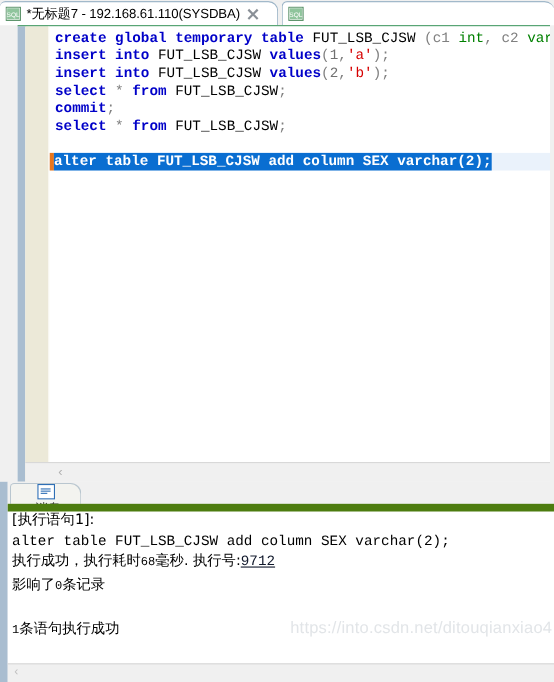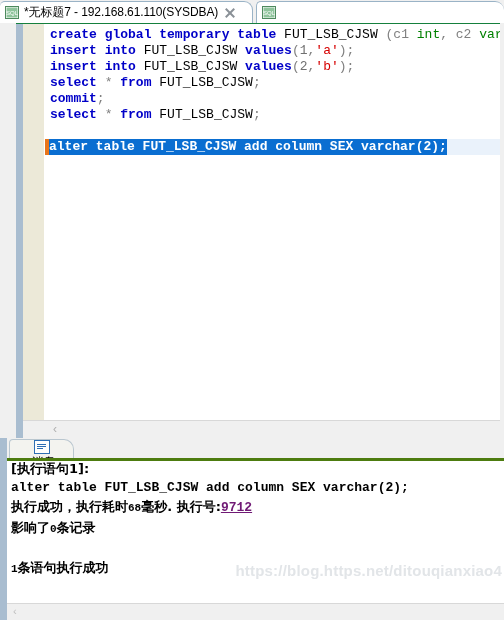--- a/index.html
+++ b/index.html
@@ -175,38 +175,37 @@
   }
   .msg-tab .micon i:nth-child(1){ top: 3px; width: 9px; }
   .msg-tab .micon i:nth-child(2){ top: 5px; width: 9px; }
   .msg-tab .micon i:nth-child(3){ top: 7px; width: 6px; }
   .msg-label { color: #000; font-size: 12px; }
 
   .msg-body {
     position: absolute; left: 7px; top: 20px;
     right: 0; bottom: 17px;
     background: #ffffff;
-    border-top: 3px solid #4d7c0f;
-    overflow: hidden;
-    font-weight: bold;
+    border-top: 7px solid #4d7c0f;
+    overflow: hidden;
   }
   .msg-lines {
     position: absolute; left: 4px; top: -2px;
     font-size: 13px;
     line-height: 19px;
     color: #000;
     white-space: pre;
   }
   .msg-lines .mono {
     font-family: "Liberation Mono", "DejaVu Sans Mono", monospace;
     font-size: 13px;
   }
   .msg-lines .cn { font-family: "DejaVu Sans", sans-serif; font-size: 13px; }
   .msg-lines .blank { height: 19px; }
-  .exeno { color: #701a75; text-decoration: underline; font-family: "Liberation Mono", monospace;}
+  .exeno { color: #0f172a; text-decoration: underline; font-family: "Liberation Mono", monospace;}
   .smallnum { font-family: "Liberation Mono", monospace; font-size: 11px; }
 
   .watermark {
     position: absolute; right: 2px; bottom: 24px;
     font-size: 15px;
     color: #e2e5e8;
     font-family: "Liberation Sans", sans-serif;
     letter-spacing: 0.2px;
     pointer-events: none;
   }
@@ -274,21 +273,21 @@
           <i></i>
             <i></i>
             <i></i>
         </span>
         <span class="msg-label">消息</span>
       </div>
     </div>
 
     <div class="msg-body">
       <div class="msg-lines" id="msg-lines"><div class="cn">[执行语句1]:</div><div class="mono">alter table FUT_LSB_CJSW add column SEX varchar(2);</div><div class="cn"><span>执行成功，执行耗时</span><span class="smallnum">68</span><span>毫秒. 执行号:</span><span class="exeno">9712</span></div><div class="cn"><span>影响了</span><span class="smallnum">0</span><span>条记录</span></div><div class="blank">&nbsp;</div><div class="cn"><span class="smallnum">1</span><span>条语句执行成功</span></div></div>
-      <div class="watermark">https://blog.https.net/ditouqianxiao4</div>
+      <div class="watermark">https://into.csdn.net/ditouqianxiao4</div>
     </div>
 
     <div class="msg-hscroll">
       <span class="leftarrow">‹</span>
     </div>
   </div>
 
 </div>
 
 </body></html>

